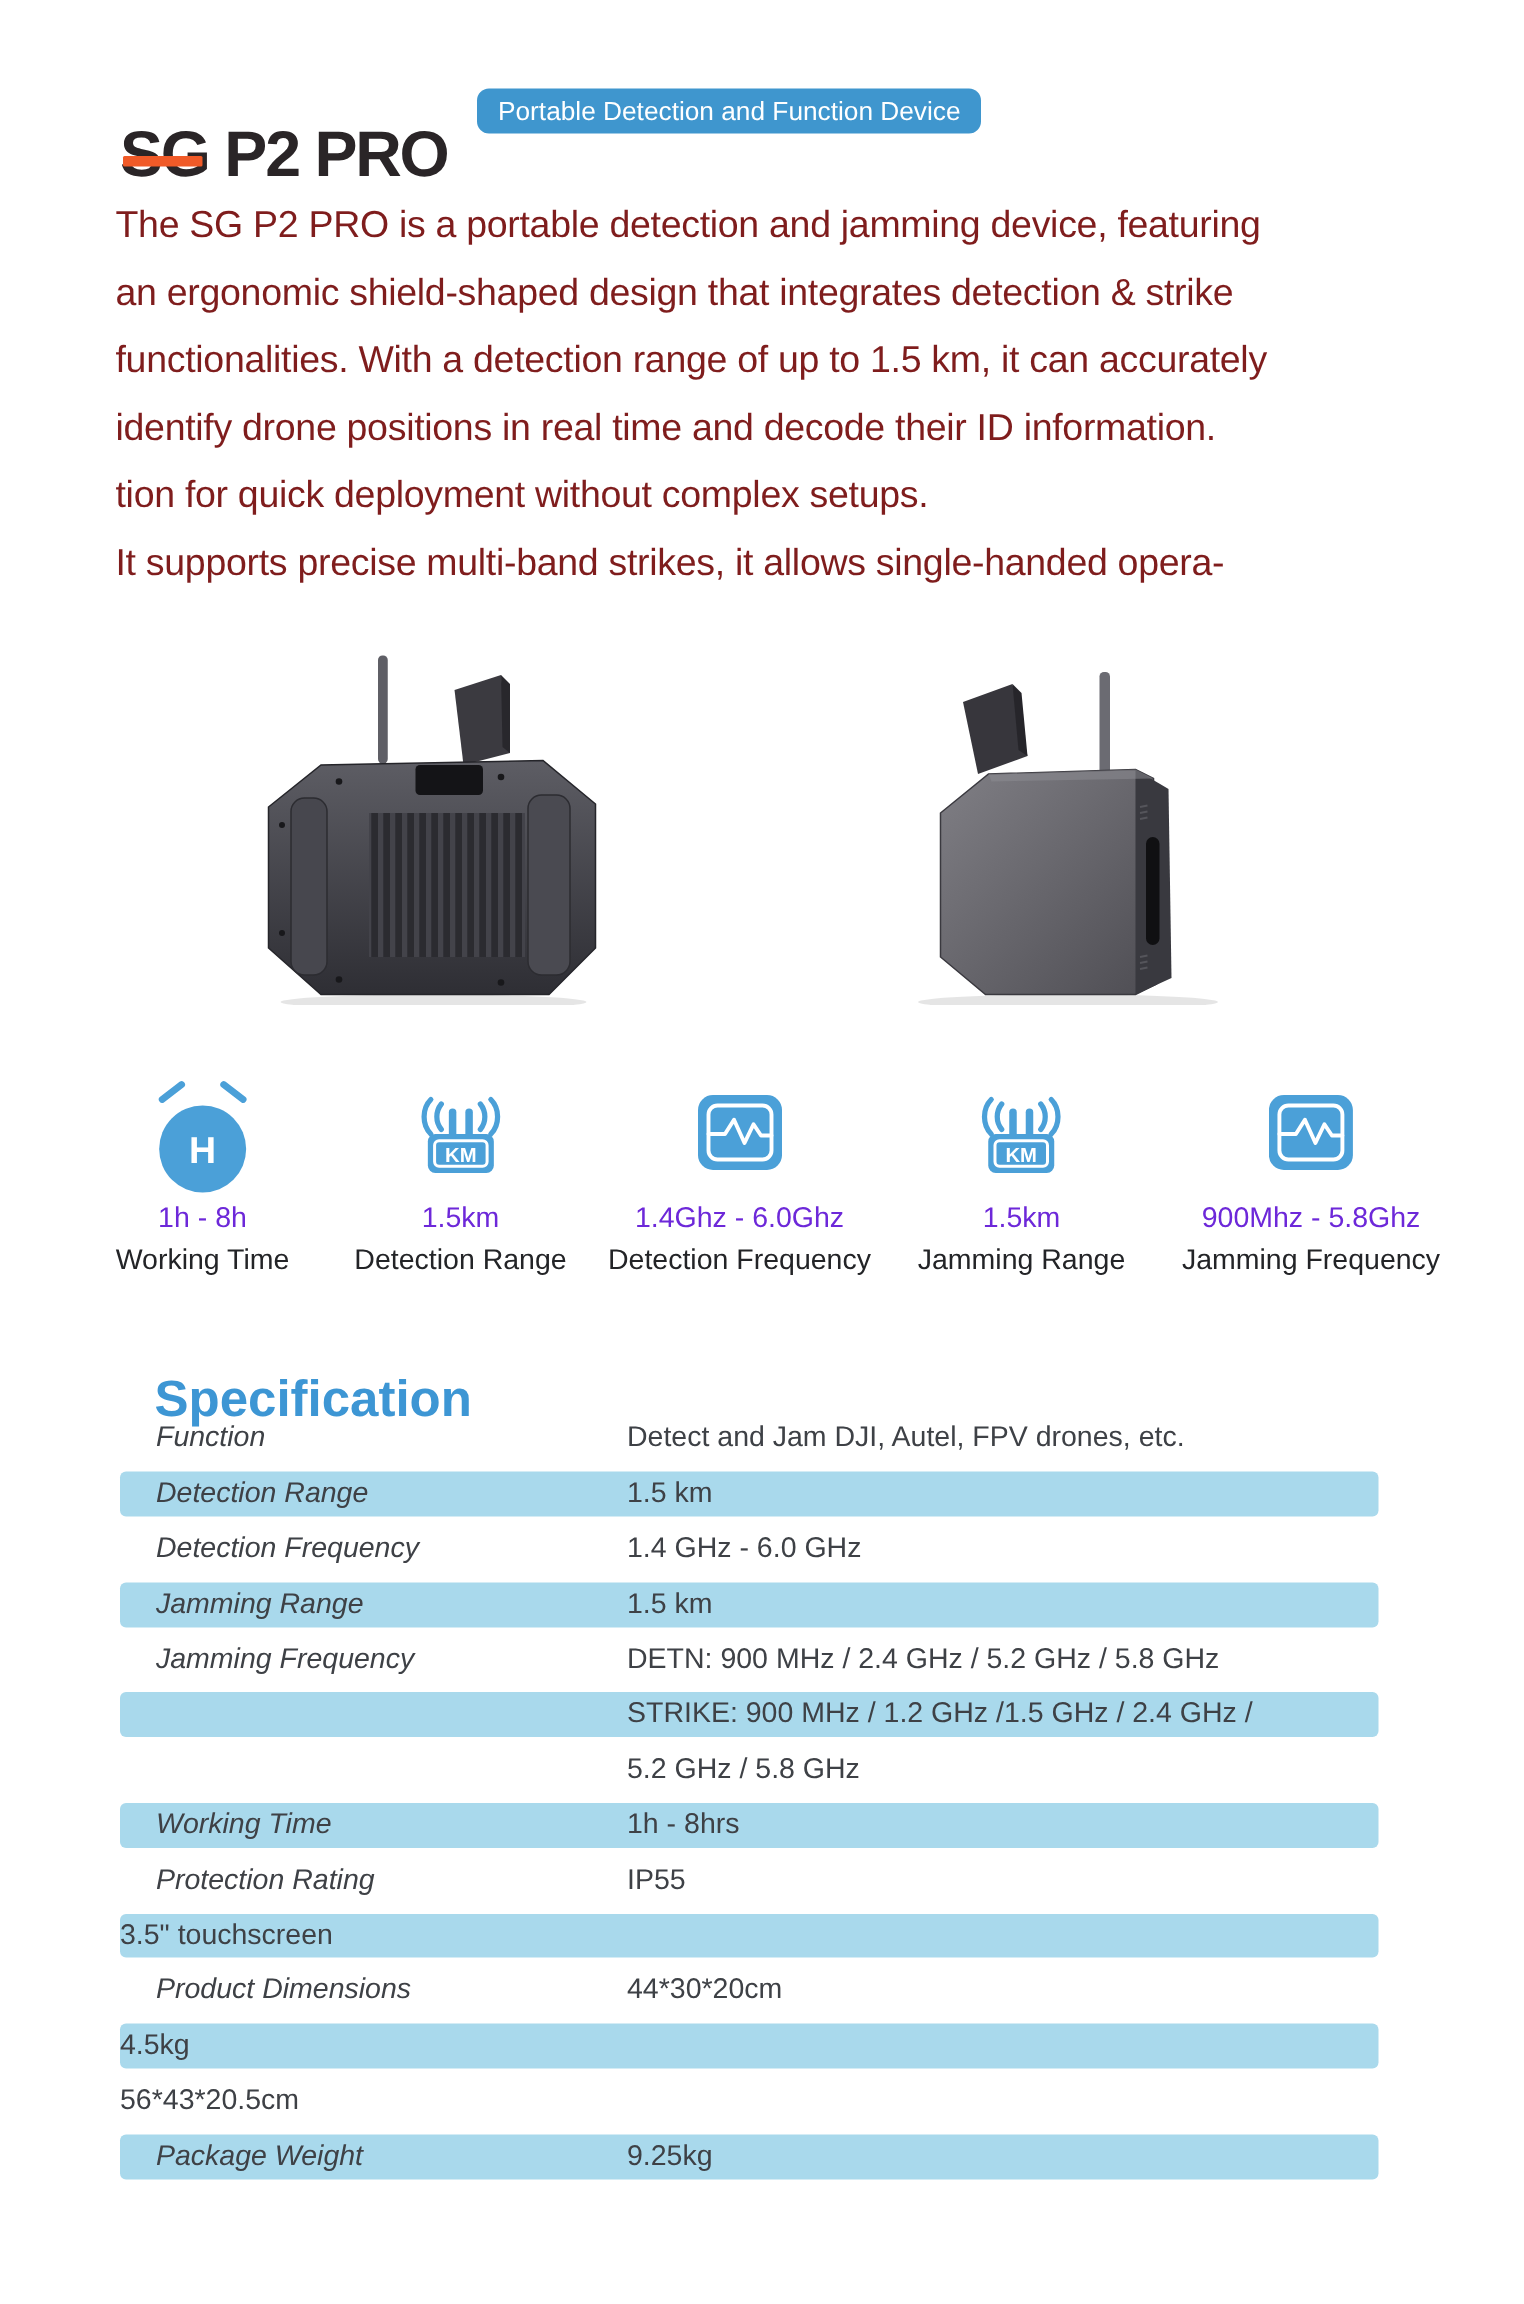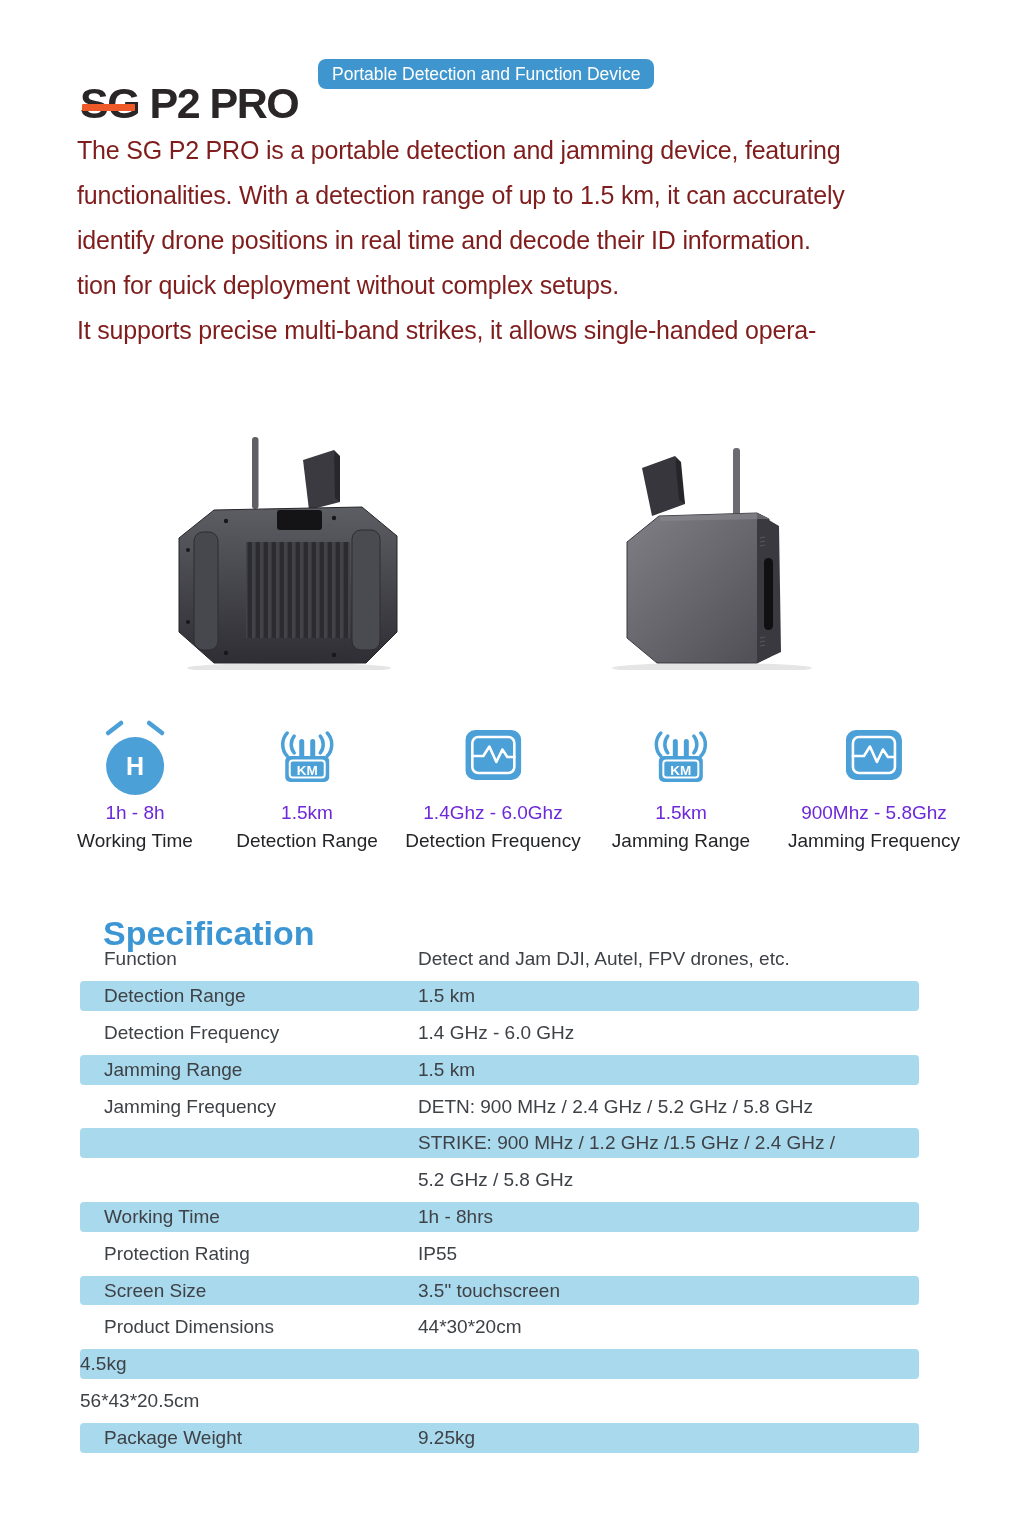--- a/index.html
+++ b/index.html
@@ -52,34 +52,35 @@
   }
   .spec-table{position:absolute;left:68px;top:941px;width:839px;}
   .spec-row{
     position:relative;height:36.8px;display:flex;align-items:center;
     font-size:19px;color:#3e4146;
   }
   .spec-row.hl::before{
     content:"";position:absolute;left:0;right:0;top:3.5px;bottom:3.5px;
     background:var(--stripe-blue,#A9D9EC);border-radius:4px;
   }
-  .spec-label{position:relative;width:338px;padding-left:24px;box-sizing:border-box;white-space:nowrap;}
+  .spec-label{position:relative;width:338px;padding-left:24px;box-sizing:border-box;white-space:nowrap;font-style:italic;}
   .spec-value{position:relative;flex:1;white-space:nowrap;}
 </style>
 </head>
 <body>
 
 <div class="page">
 
   <h1 class="title">SG P2 PRO</h1>
   <div class="title-underline"></div>
   <div class="badge">Portable Detection and Function Device</div>
 
   <section class="description" id="description">
       <div class="desc-line">The SG P2 PRO is a portable detection and jamming device, featuring</div>
+      <div class="desc-line">an ergonomic shield-shaped design that integrates detection &amp; strike</div>
       <div class="desc-line">functionalities. With a detection range of up to 1.5 km, it can accurately</div>
       <div class="desc-line">identify drone positions in real time and decode their ID information.</div>
       <div class="desc-line">tion for quick deployment without complex setups.</div>
       <div class="desc-line">It supports precise multi-band strikes, it allows single-handed opera-</div>
     </section>
 
   <div class="device left">
     <svg width="250" height="250" viewBox="0 0 250 250">
       <defs>
         <linearGradient id="gradL" x1="0" y1="0" x2="0" y2="1">
@@ -239,21 +240,20 @@
       </div>
       <div class="spec-row hl">
         <div class="spec-label">Working Time</div>
         <div class="spec-value">1h - 8hrs</div>
       </div>
       <div class="spec-row">
         <div class="spec-label">Protection Rating</div>
         <div class="spec-value">IP55</div>
       </div>
       <div class="spec-row hl">
-        <div class="spec-label">Screen Size</div>
         <div class="spec-value">3.5" touchscreen</div>
       </div>
       <div class="spec-row">
         <div class="spec-label">Product Dimensions</div>
         <div class="spec-value">44*30*20cm</div>
       </div>
       <div class="spec-row hl">
         <div class="spec-value">4.5kg</div>
       </div>
       <div class="spec-row">

